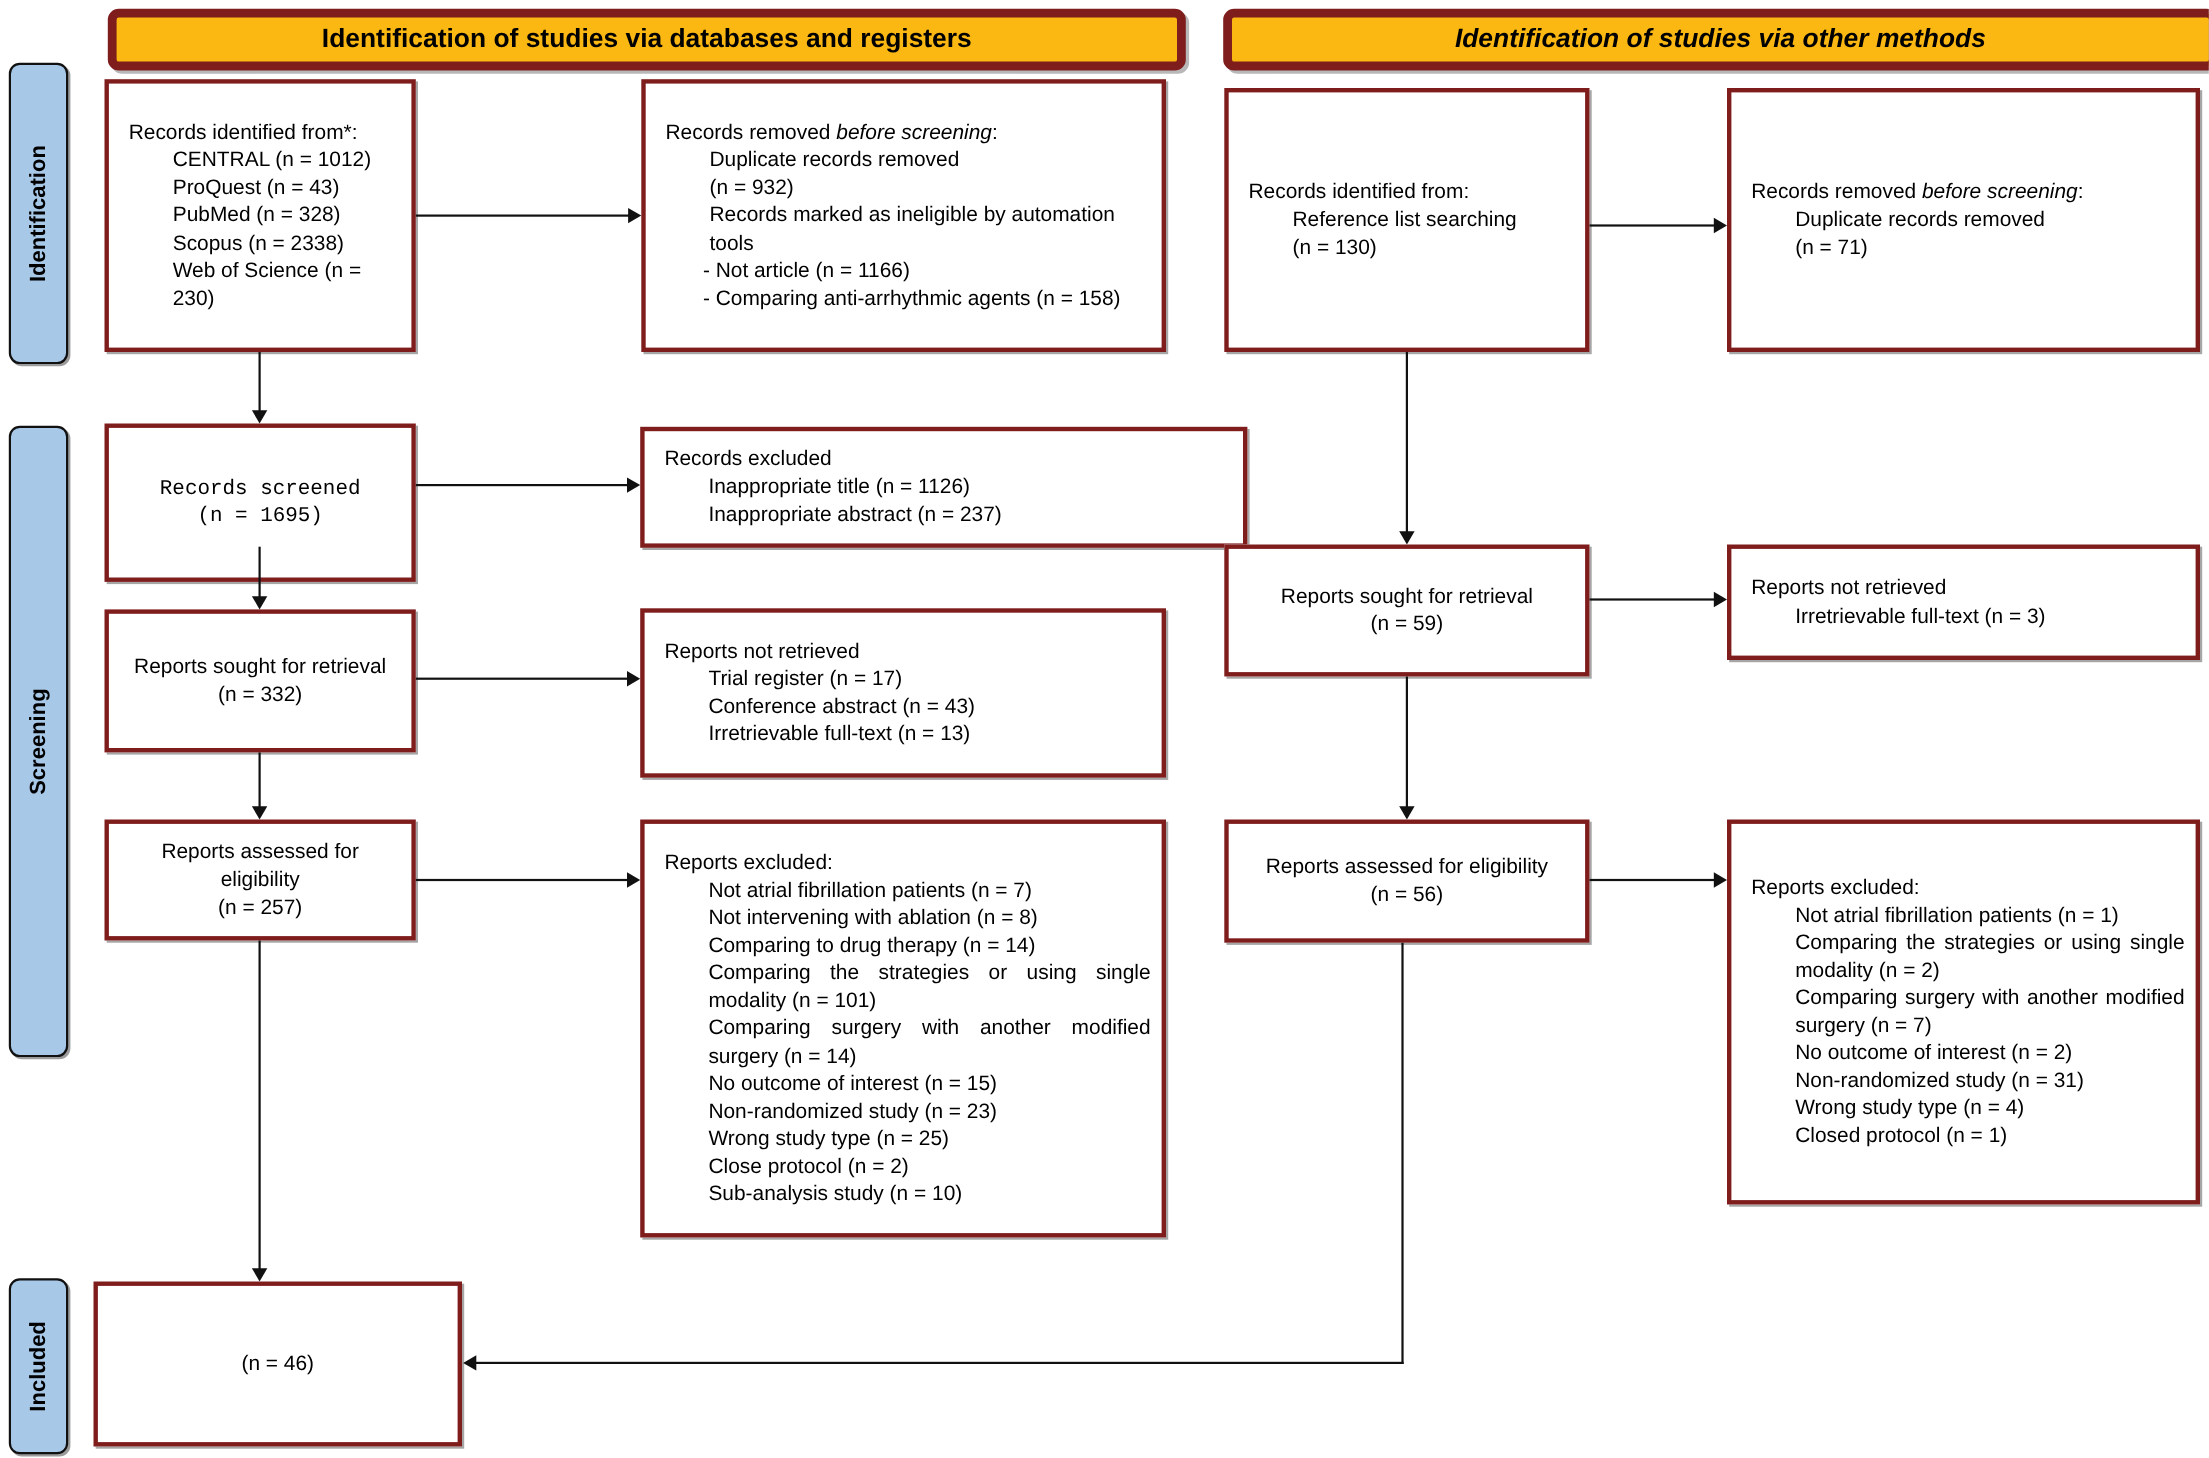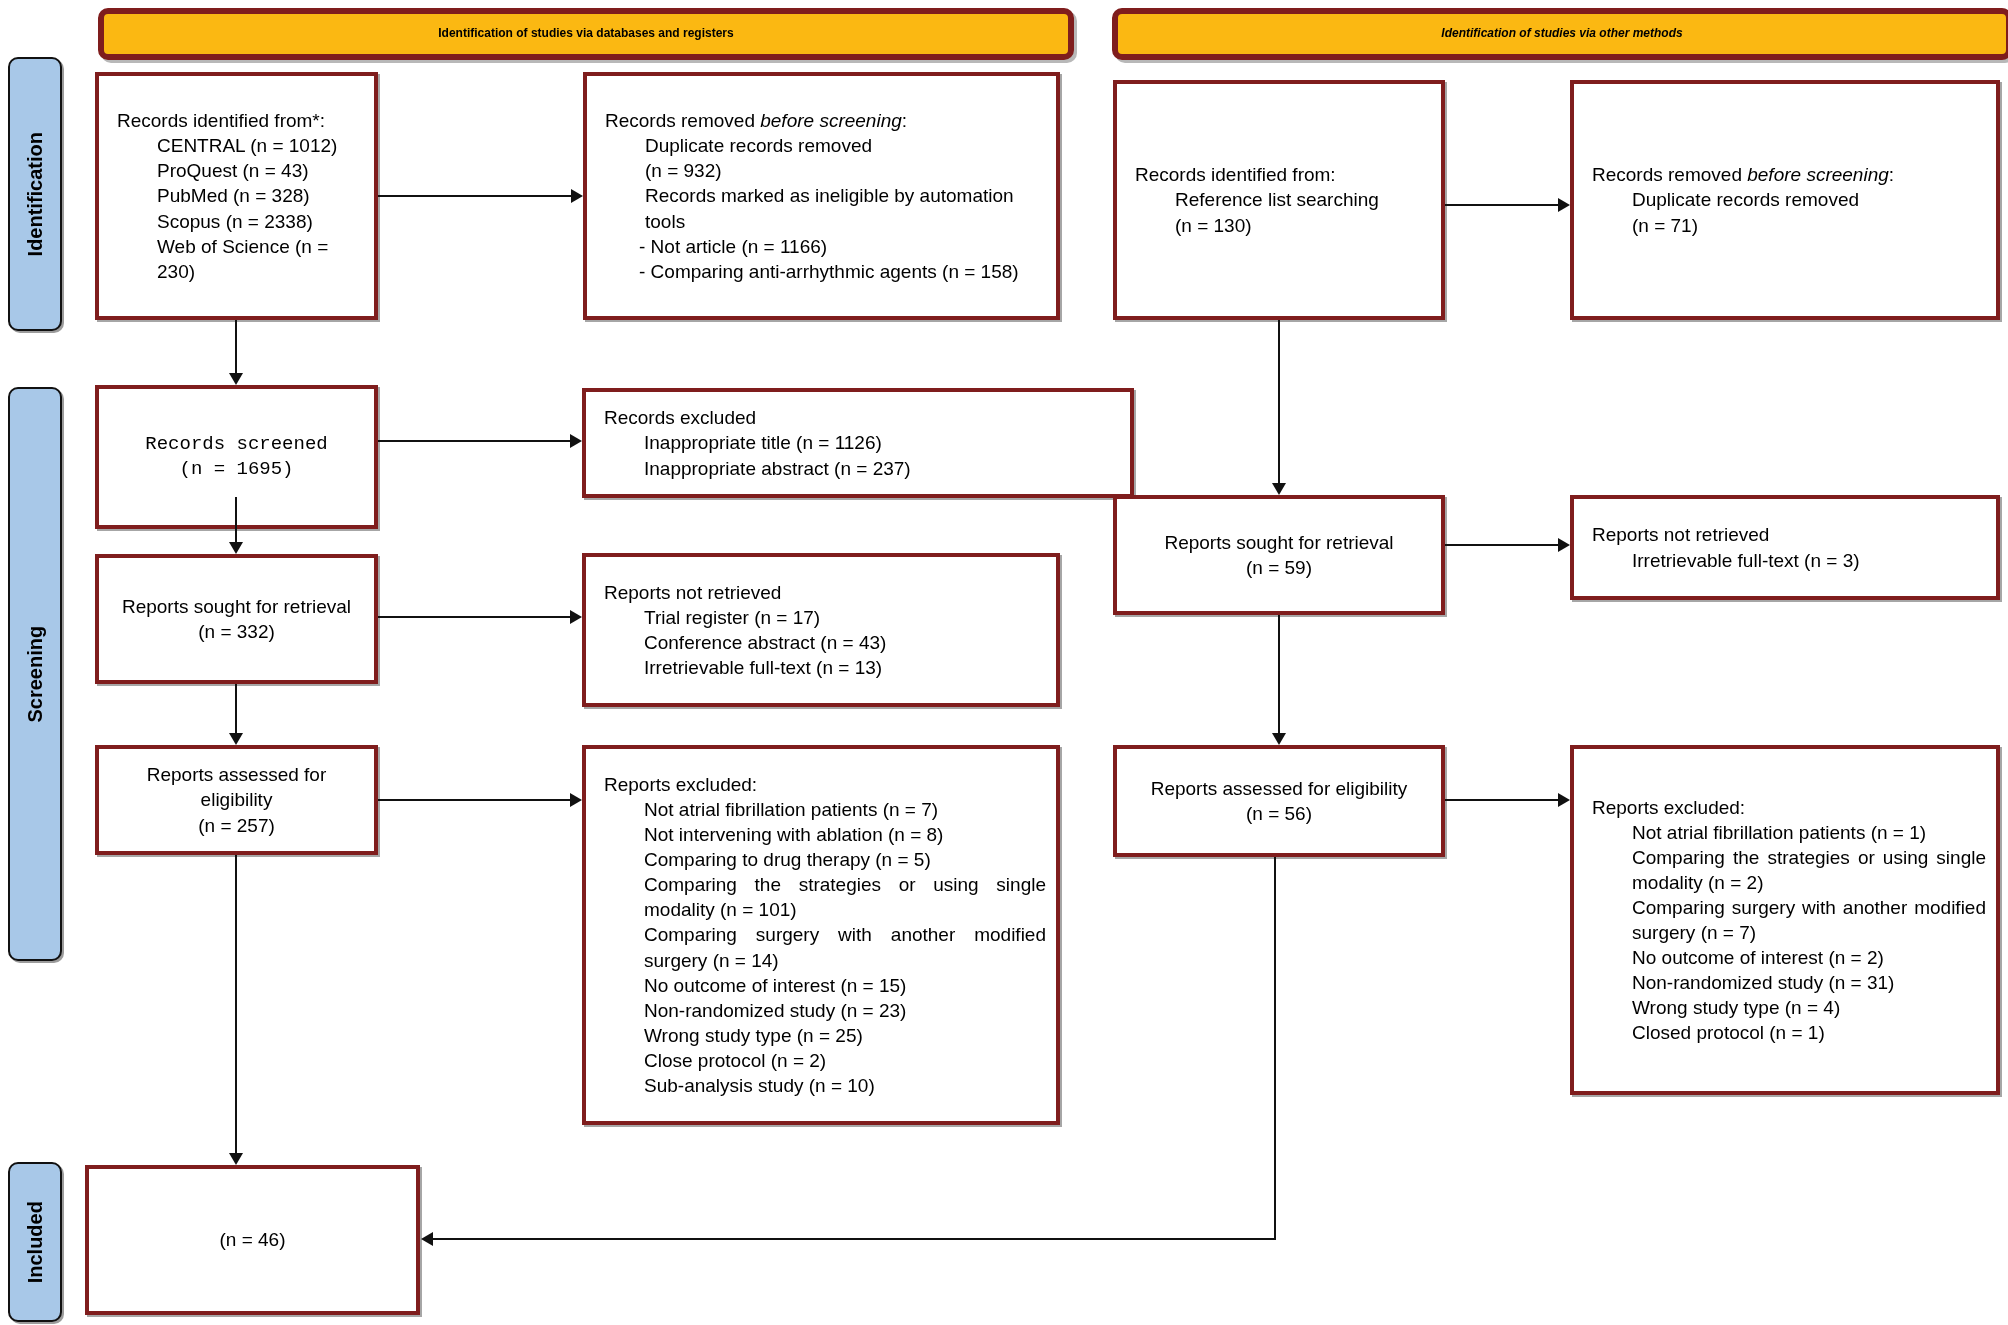--- a/index.html
+++ b/index.html
@@ -2,23 +2,23 @@
 <html><head>
 <meta charset="utf-8">
 <style>
   html,body{margin:0;padding:0;background:#ffffff;}
   .canvas{
     position:relative;width:2008px;height:1325px;background:#ffffff;
     font-family:"Liberation Sans","DejaVu Sans",sans-serif;
     color:#000;font-size:19px;line-height:1.32;
   }
   .banner{
-    position:absolute;height:40px;background:#FBB812;border:6px solid #7f1d1d;
+    position:absolute;height:40px;background:#FBB812;border:8px solid #7f1d1d;
     border-radius:10px;display:flex;align-items:center;justify-content:center;
-    font-weight:bold;font-size:12px;box-shadow:3px 3px 0 #b8b8b8;
+    font-weight:bold;font-size:24px;box-shadow:3px 3px 0 #b8b8b8;
   }
   .stage{
     position:absolute;width:50px;background:#A8C8E8;border:2px solid #111;
     border-radius:10px;display:flex;align-items:center;justify-content:center;
     box-shadow:2px 2px 0 #9c9c9c;
   }
   .stage span{
     transform:rotate(-90deg);white-space:nowrap;font-weight:bold;font-size:20px;
   }
   .box{
@@ -106,21 +106,21 @@
 
   <div class="box centered" style="left:95px;top:745px;width:283px;height:110px;">
     <div>Reports assessed for eligibility</div>
     <div>(n = 257)</div>
   </div>
 
   <div class="box justified" style="left:582px;top:745px;width:478px;height:380px;">
     <div class="title">Reports excluded:</div>
     <div class="item">Not atrial fibrillation patients (n = 7)</div>
     <div class="item">Not intervening with ablation (n = 8)</div>
-    <div class="item">Comparing to drug therapy (n = 5)</div>
+    <div class="item">Comparing to drug therapy (n = 14)</div>
     <div class="item">Comparing the strategies or using single modality (n = 101)</div>
     <div class="item">Comparing surgery with another modified surgery (n = 14)</div>
     <div class="item">No outcome of interest (n = 15)</div>
     <div class="item">Non-randomized study (n = 23)</div>
     <div class="item">Wrong study type (n = 25)</div>
     <div class="item">Close protocol (n = 2)</div>
     <div class="item">Sub-analysis study (n = 10)</div>
   </div>
 
   <div class="box centered" style="left:85px;top:1165px;width:335px;height:150px;">

